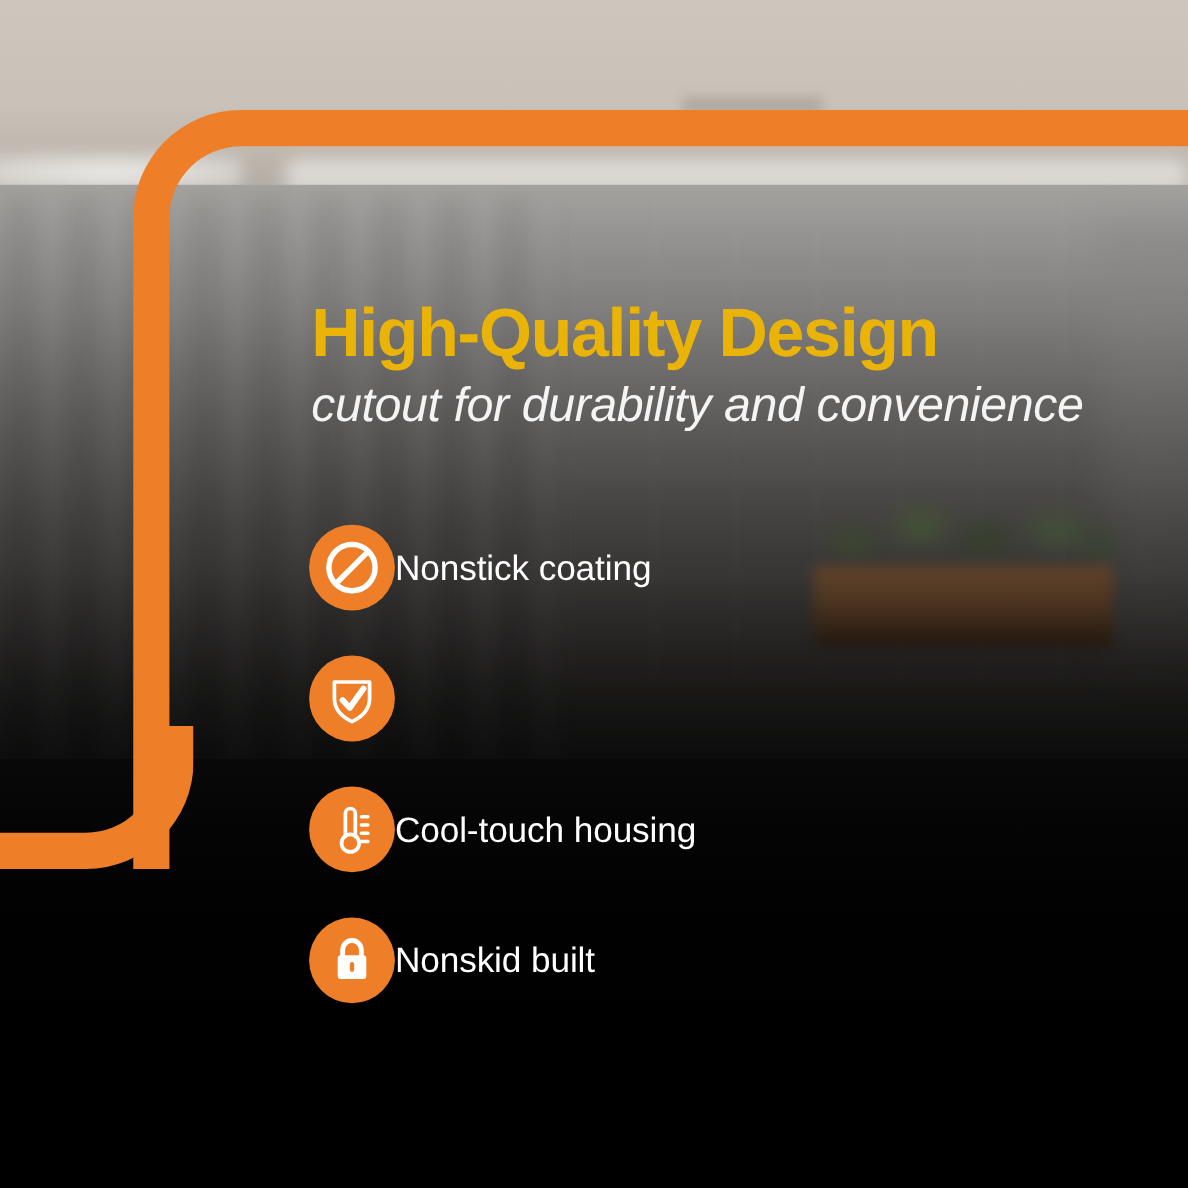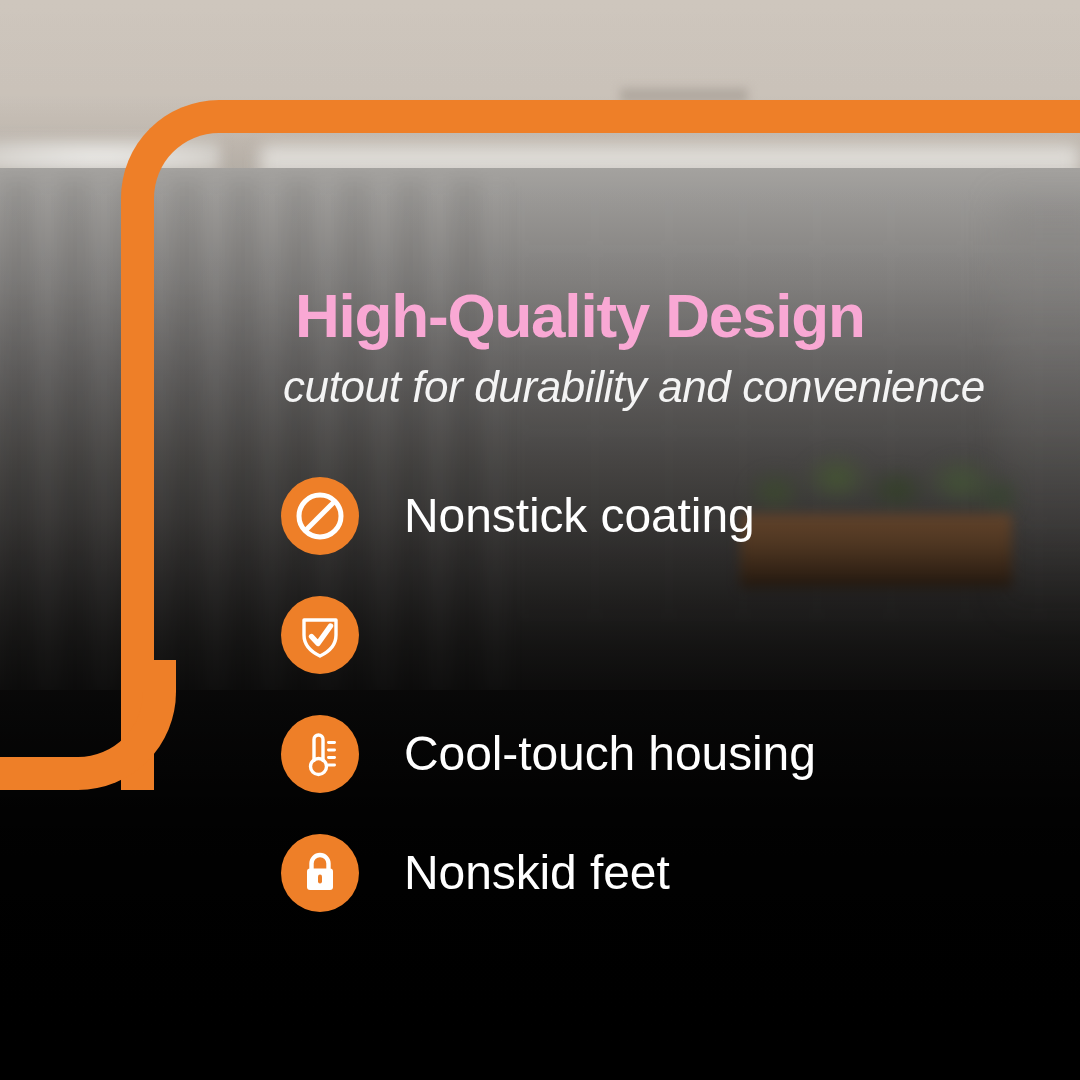--- a/index.html
+++ b/index.html
@@ -197,25 +197,25 @@
     left: 0; top: 0;
     width: 1080px; height: 1080px;
   }
   .headings {
     position: absolute;
     left: 283px;
     top: 271px;
     width: 760px;
   }
   .title {
-    margin: 12px;
+    margin: 0;
     font-size: 62px;
     font-weight: 700;
     letter-spacing: -1.2px;
-    color: #f9a8d4;
+    color: #eab308;
     line-height: 1.08;
     white-space: nowrap;
   }
   .subtitle {
     margin: 6px 0 0 0;
     font-size: 44px;
     font-weight: 300;
     font-style: italic;
     color: #f4f4f4;
     letter-spacing: -0.4px;
@@ -243,22 +243,21 @@
     height: 78px;
     border-radius: 50%;
     background: var(--accent, #ee7f28);
     display: flex;
     align-items: center;
     justify-content: center;
   }
   .badge svg { display: block; }
 
   .feature-label {
-    margin-left: 45px;
-    font-size: 48px;
+    font-size: 32px;
     font-weight: 400;
     color: #ffffff;
     letter-spacing: -0.1px;
     line-height: 1;
     white-space: nowrap;
   }
 </style>
 </head>
 <body>
 
@@ -326,18 +325,18 @@
       </div>
 
       <div class="feature-row">
         <span class="badge" style="background: rgb(238, 127, 40);">
           <svg width="44" height="50" viewBox="0 0 44 50" aria-hidden="true">
             <path d="M13.5 21 V15.5 a8.5 8.5 0 0 1 17 0 V21" fill="none" stroke="#ffffff" stroke-width="4.4" stroke-linecap="round"></path>
             <rect x="9" y="20.5" width="26" height="21.5" rx="3" fill="#ffffff"></rect>
             <rect x="20" y="26.5" width="4" height="9" rx="2" fill="#ee7f28"></rect>
           </svg>
         </span>
-        <span class="feature-label">Nonskid feet</span>
+        <span class="feature-label">Nonskid built</span>
       </div>
 
     </div>
   </div>
 </div>
 
 </body></html>

